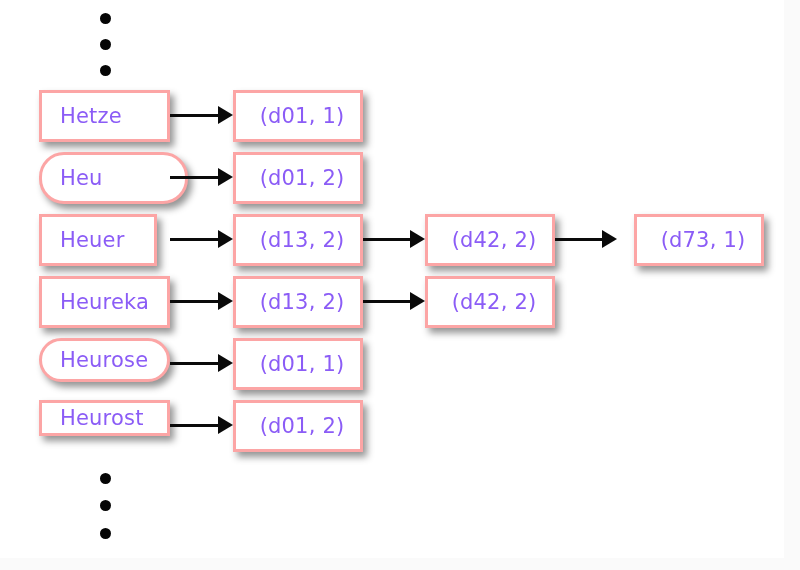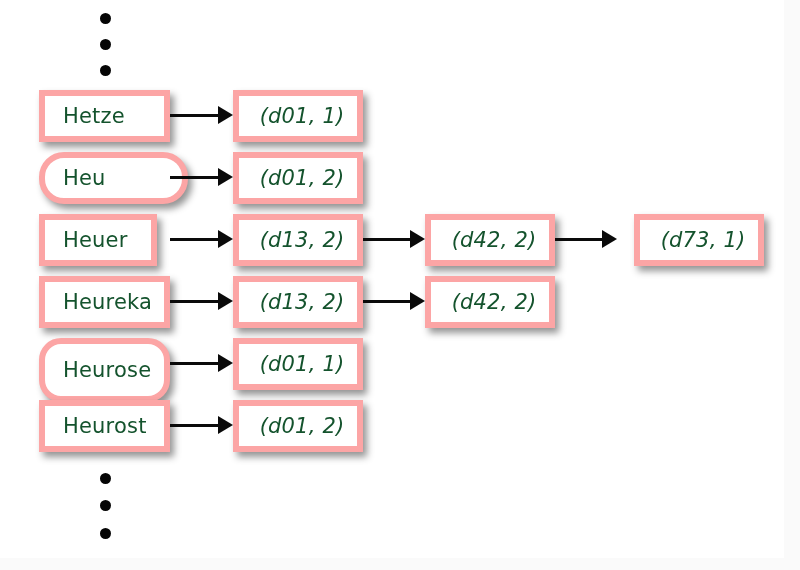--- a/index.html
+++ b/index.html
@@ -20,34 +20,33 @@
     left: 0;
     top: 0;
     width: 784px;
     height: 558px;
     background: #ffffff;
   }
   .node {
     position: absolute;
     box-sizing: border-box;
     background: #ffffff;
-    border: 6px solid #fca5a5;
+    border: 3px solid #fca5a5;
     display: flex;
     align-items: center;
     padding-left: 18px;
     font-size: 21px;
-    color: #14532d;
+    color: #8b5cf6;
     letter-spacing: 0.2px;
     box-shadow: 4px 5px 7px rgba(0,0,0,0.42);
     white-space: nowrap;
   }
   .node.centered {
     padding-left: 8px;
     justify-content: center;
-    font-style: italic;
   }
   .conn {
     position: absolute;
     height: 3px;
     background: #0a0a0a;
   }
   .arrowhead {
     position: absolute;
     width: 0;
     height: 0;
@@ -70,22 +69,22 @@
   <div id="canvas">
 
     <div class="dot" style="left:100px; top:13px;"></div>
     <div class="dot" style="left:100px; top:39px;"></div>
     <div class="dot" style="left:100px; top:65px;"></div>
 
     <div class="node" style="left:39px; top:90px;  width:131px; height:52px;">Hetze</div>
     <div class="node" style="left:39px; top:152px; width:149px; height:52px;border-radius:25px;">Heu</div>
     <div class="node" style="left:39px; top:214px; width:118px; height:52px;">Heuer</div>
     <div class="node" style="left:39px; top:276px; width:131px; height:52px;">Heureka</div>
-    <div class="node" style="left:39px; top:338px; width:131px; height:64px;border-radius:22px;">Heurose</div>
-    <div class="node" style="left:39px; top:400px; width:131px; height:52px;">Heurost</div>
+    <div class="node" style="left:39px; top:338px; width:131px; height:44px;border-radius:22px;">Heurose</div>
+    <div class="node" style="left:39px; top:400px; width:131px; height:36px;">Heurost</div>
 
     <div class="node centered" style="left:233px; top:90px;  width:130px; height:52px;">(d01, 1)</div>
     <div class="node centered" style="left:233px; top:152px; width:130px; height:52px;">(d01, 2)</div>
     <div class="node centered" style="left:233px; top:214px; width:130px; height:52px;">(d13, 2)</div>
     <div class="node centered" style="left:233px; top:276px; width:130px; height:52px;">(d13, 2)</div>
     <div class="node centered" style="left:233px; top:338px; width:130px; height:52px;">(d01, 1)</div>
     <div class="node centered" style="left:233px; top:400px; width:130px; height:52px;">(d01, 2)</div>
 
     <div class="node centered" style="left:425px; top:214px; width:130px; height:52px;">(d42, 2)</div>
     <div class="node centered" style="left:425px; top:276px; width:130px; height:52px;">(d42, 2)</div>

